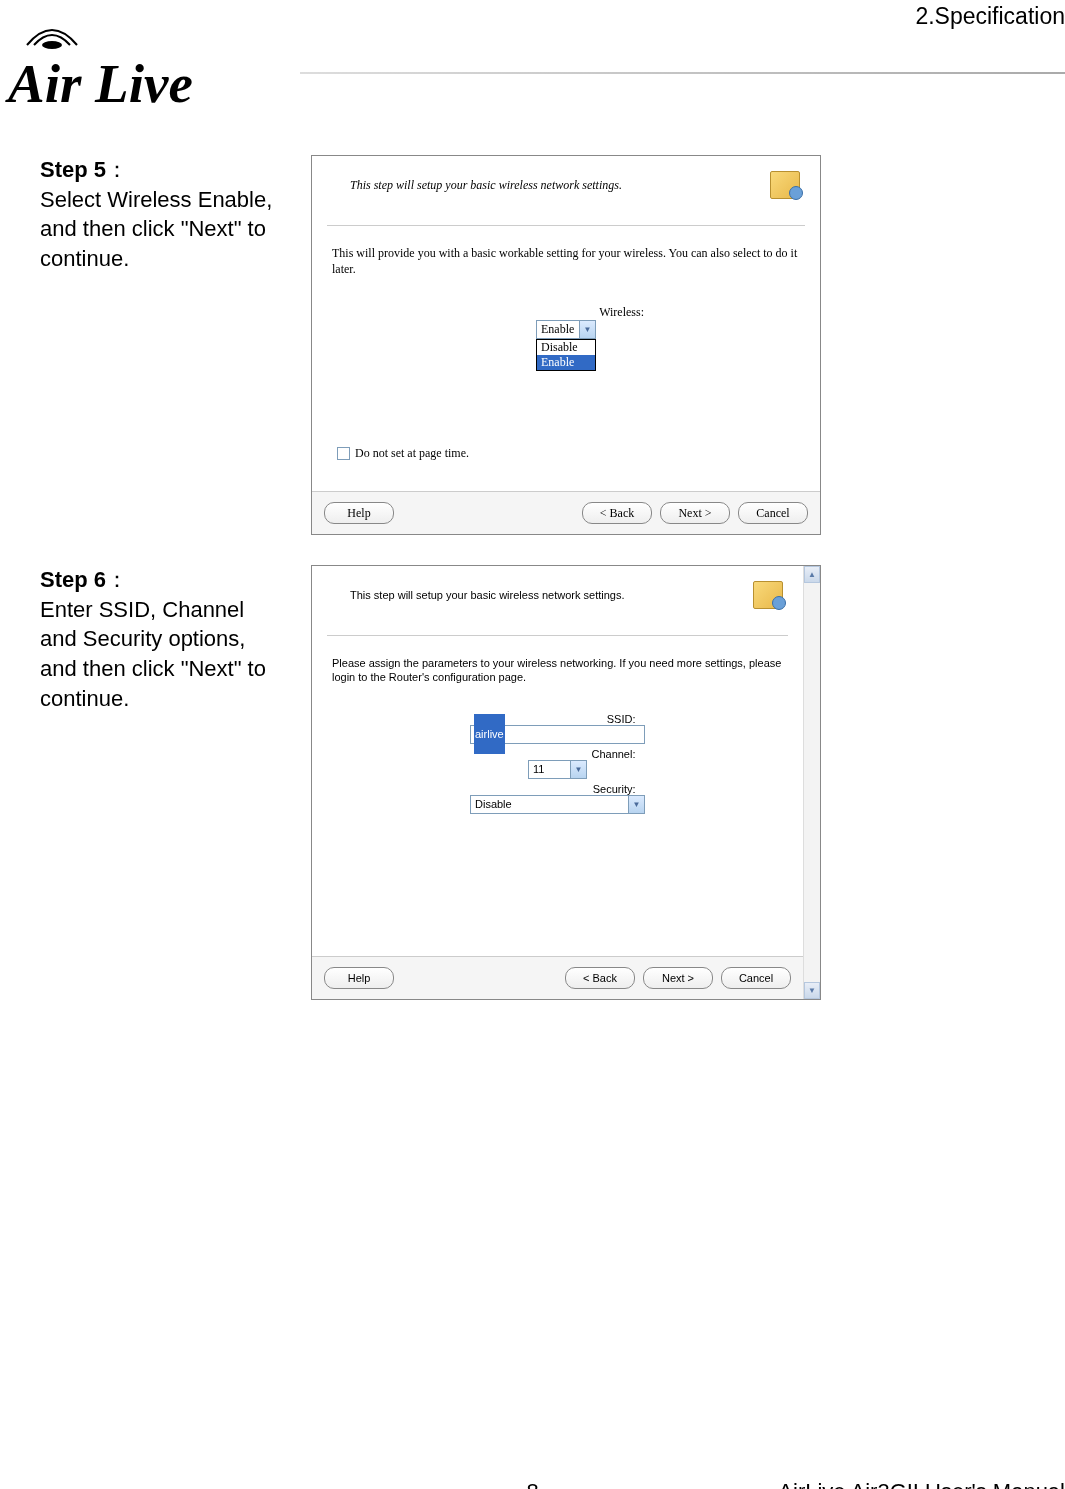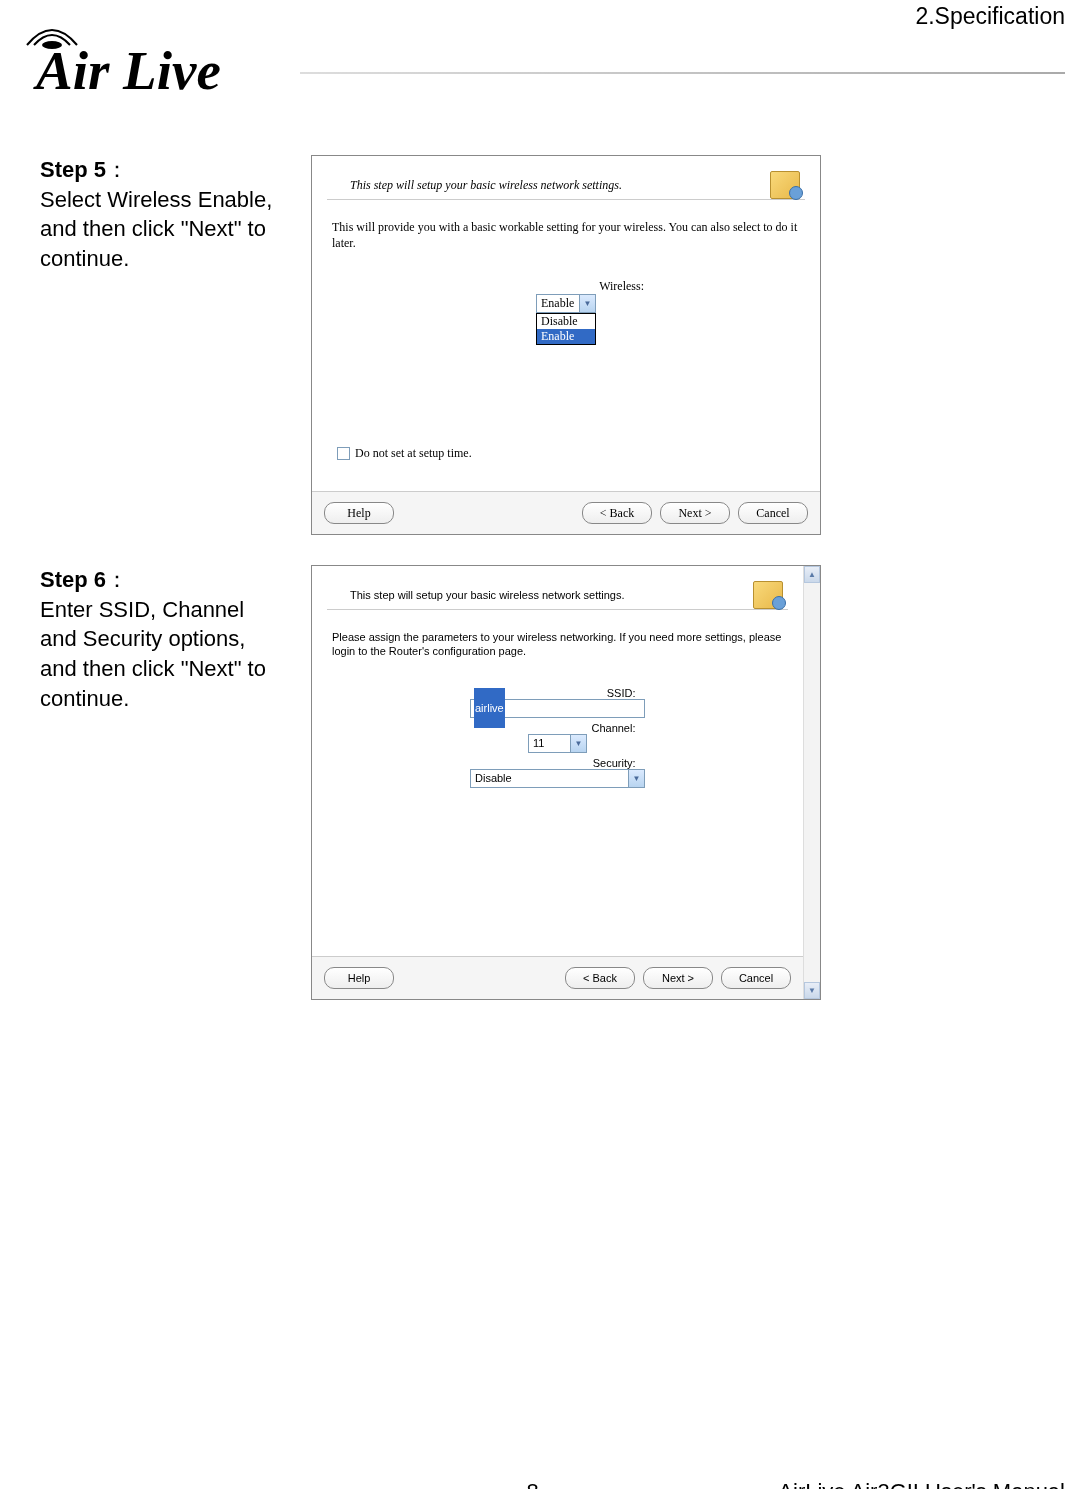--- a/index.html
+++ b/index.html
@@ -24,22 +24,21 @@
       left: 8px;
       width: 295px;
       height: 95px;
     }
     .logo-text {
       font-size: 55px;
       font-weight: bold;
       font-style: italic;
       font-family: "Times New Roman", serif;
       position: relative;
-      top: 29px;
-      margin-left: 28px;
+      top: 42px;
     }
     .logo-wave {
       position: absolute;
       top: 0;
       left: 14px;
       width: 60px;
       height: 40px;
     }
     .header-line {
       position: absolute;
@@ -79,21 +78,21 @@
     .wizard-inner {
       padding: 15px 20px 10px 20px;
       min-height: 335px;
       position: relative;
     }
     .wizard-title-row {
       display: flex;
       align-items: center;
       margin-bottom: 8px;
       border-bottom: 1px solid #ccc;
-      padding-bottom: 0;
+      padding-bottom: 26px;
       margin-left: -5px;
       margin-right: -5px;
       padding-left: 5px;
       padding-right: 5px;
       justify-content: flex-end;
     }
     .wizard-title {
       flex: 1;
       font-style: italic;
       font-size: 12px;
@@ -333,21 +332,21 @@
               <span class="select-arrow">▼</span>
             </div>
             <div class="dropdown-list">
               <div class="dropdown-item">Disable</div>
               <div class="dropdown-item highlight">Enable</div>
             </div>
           </div>
         </div>
         <div class="checkbox-row">
           <div class="checkbox"></div>
-          <span>Do not set at setup time.</span>
+          <span>Do not set at page time.</span>
         </div>
       </div>
       <div class="wizard-footer">
         <div class="btn">Help</div>
         <div class="footer-right">
           <div class="btn">&lt; Back</div>
           <div class="btn">Next &gt;</div>
           <div class="btn">Cancel</div>
         </div>
       </div>

